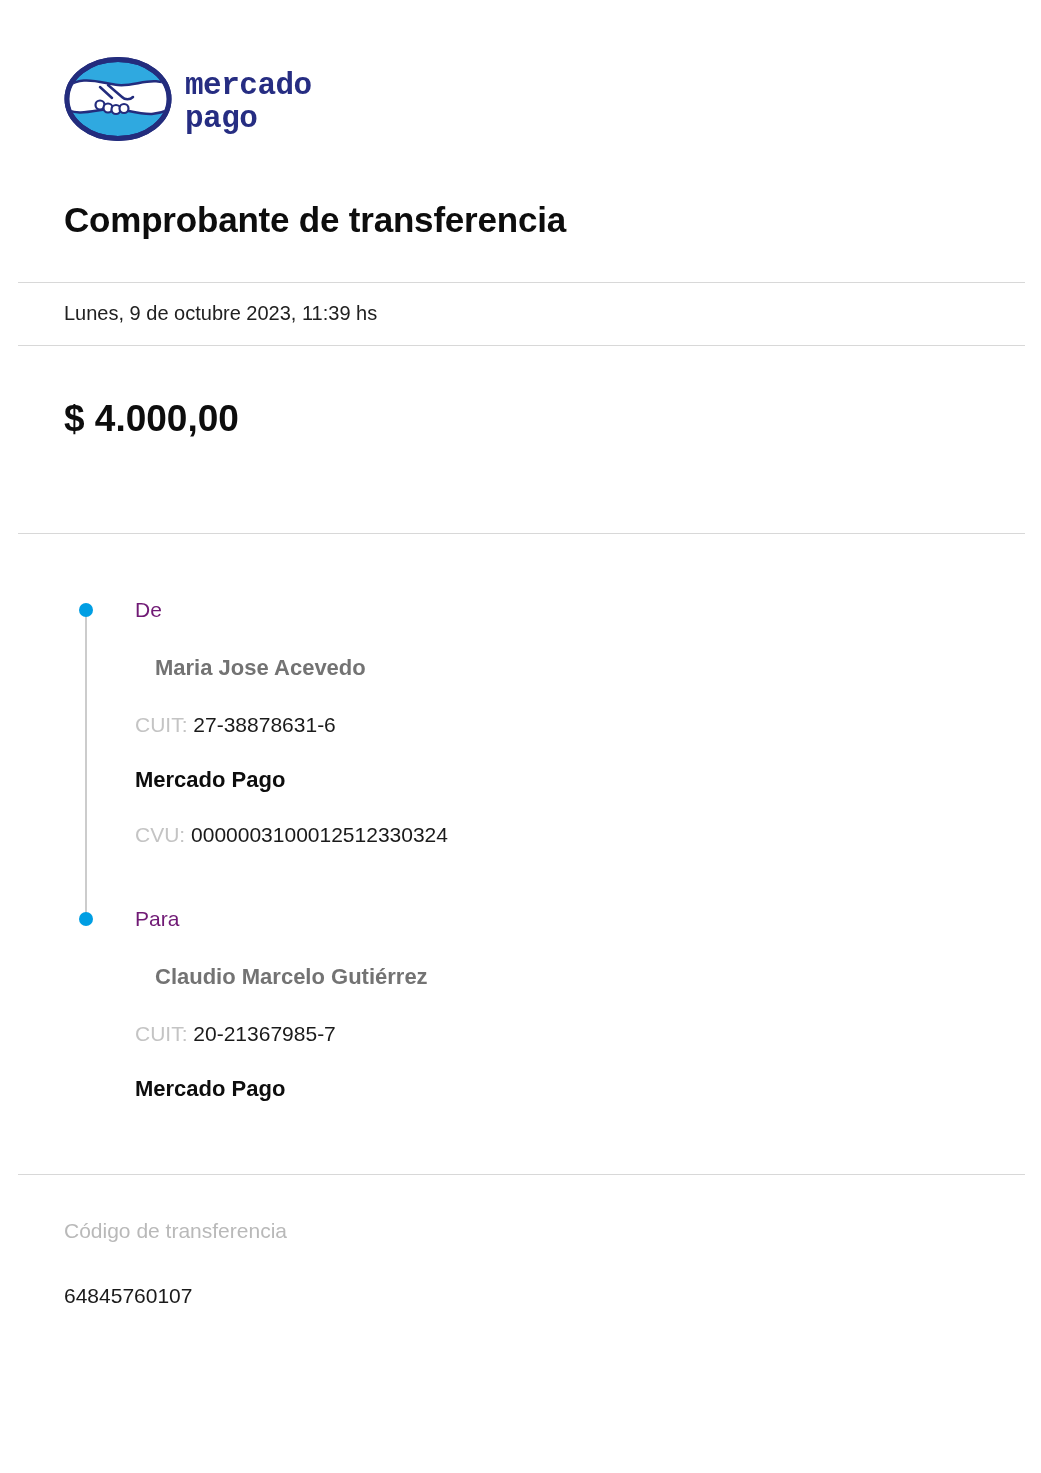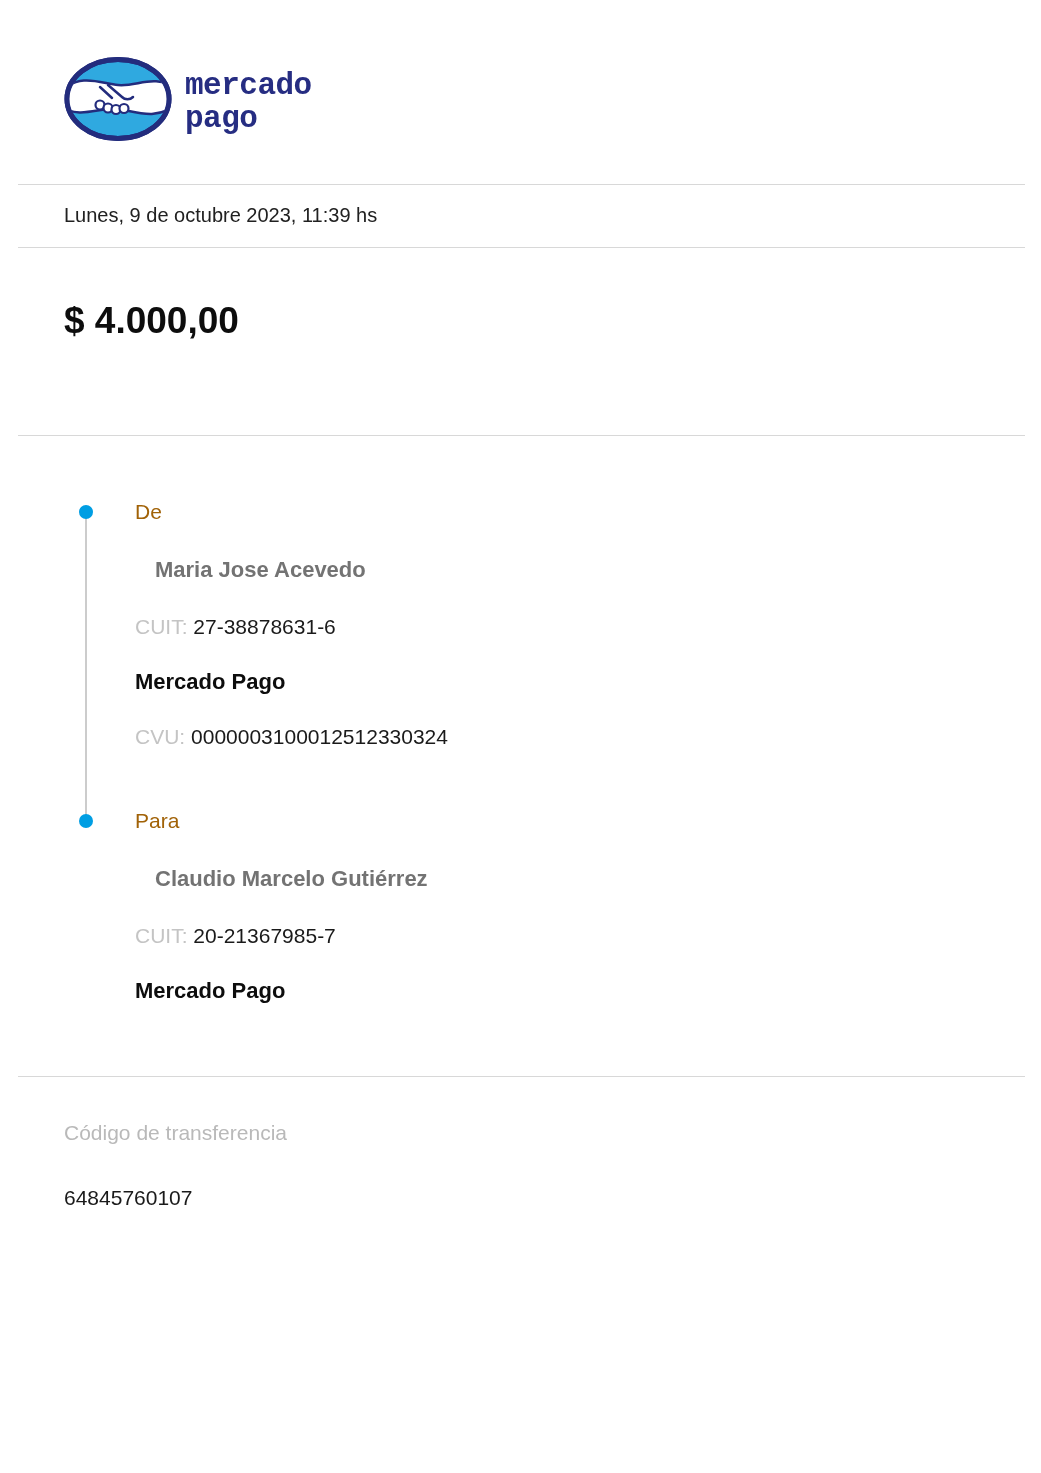--- a/index.html
+++ b/index.html
@@ -75,21 +75,21 @@
     left: 15px;
     top: 4px;
     width: 14px;
     height: 14px;
     border-radius: 50%;
     background: #009ee3;
   }
   .row-label {
     font-size: 21px;
     line-height: 22px;
-    color: #a16207;
+    color: #701a75;
     margin-bottom: 33px;
   }
   .row-name {
     font-size: 22px;
     line-height: 27px;
     font-weight: 700;
     color: #737373;
     margin-bottom: 33px;
     margin-left: 20px;
   }
@@ -155,20 +155,21 @@
         </g>
         <ellipse cx="54" cy="42" rx="51" ry="39.5" fill="none" stroke="#232c7d" stroke-width="5"></ellipse>
       </svg>
     </span>
     <div class="logo-text">
       <span>mercado</span>
       <span>pago</span>
     </div>
   </div>
 
+  <h1 class="page-title">Comprobante de transferencia</h1>
 
   <div class="divider title-divider"></div>
   <div class="date-row">Lunes, 9 de octubre 2023, 11:39 hs</div>
   <div class="divider"></div>
 
   <div class="amount">$ 4.000,00</div>
   <div class="divider amount-divider"></div>
 
   <div class="timeline">
     <div class="timeline-connector"></div>

